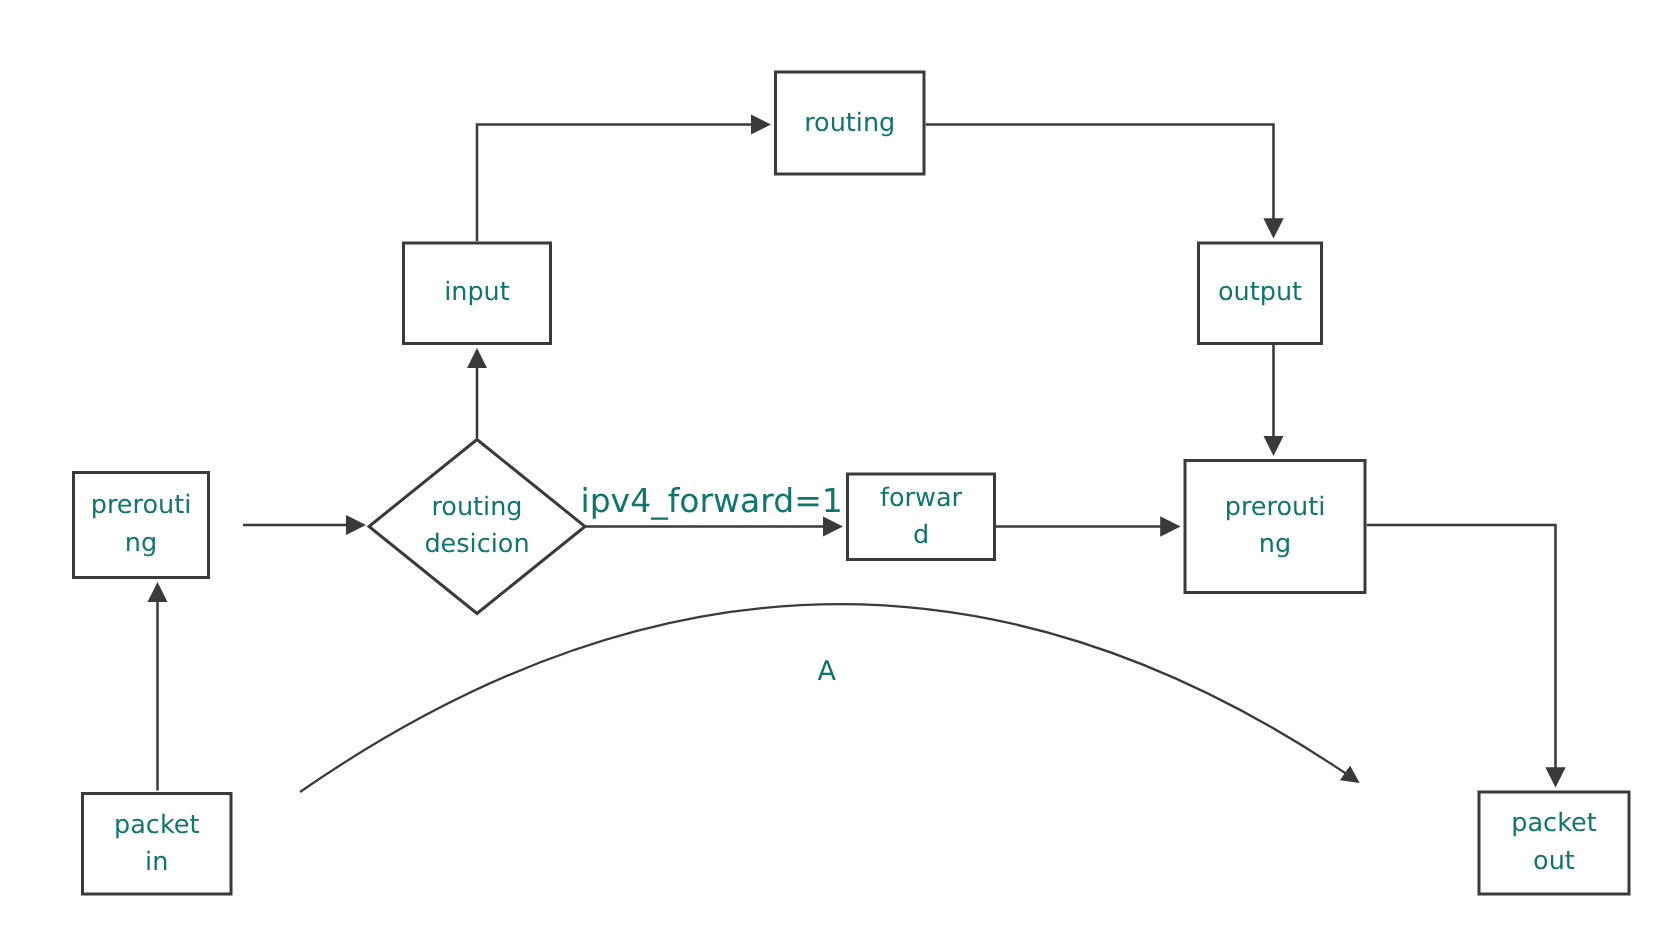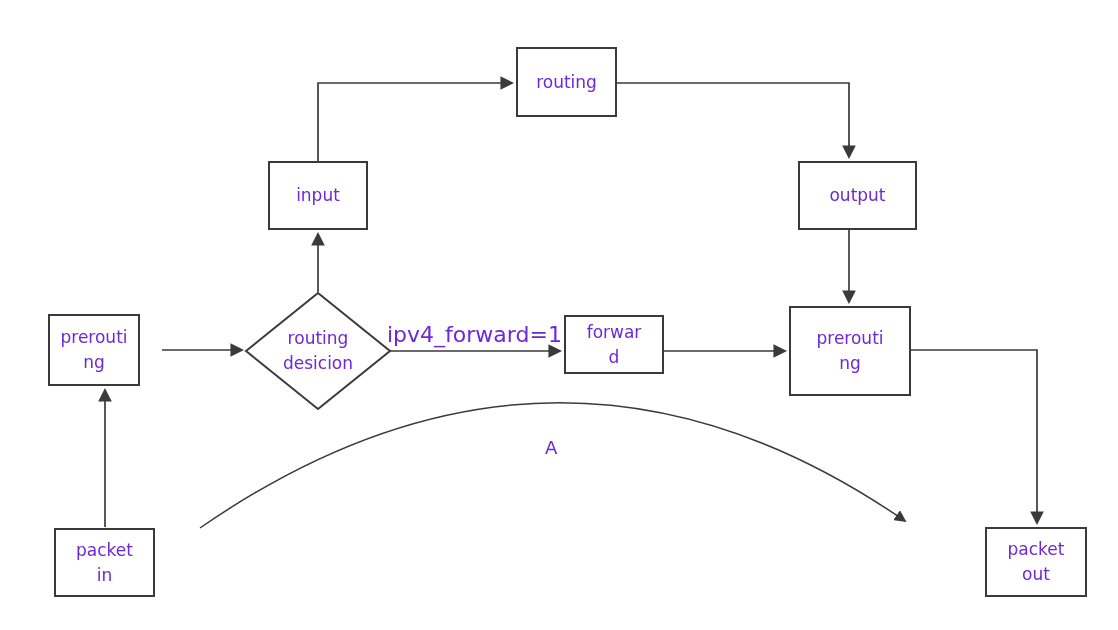--- a/index.html
+++ b/index.html
@@ -2,21 +2,21 @@
 <html><head>
 <meta charset="utf-8">
 <style>
   html, body { margin: 0; padding: 0; background: #ffffff; }
   #canvas {
     position: relative;
     width: 1118px;
     height: 630px;
     background: #ffffff;
     font-family: "DejaVu Sans", "Liberation Sans", sans-serif;
-    color: #6d28d9;
+    color: #0f766e;
     overflow: hidden;
   }
   svg.edge-layer {
     position: absolute;
     left: 0; top: 0;
     width: 1118px; height: 630px;
   }
   .edge {
     fill: none;
     stroke: #3a3a3a;
@@ -92,21 +92,21 @@
   </svg>
 
   <div class="node" style="left:516px; top:47px; width:101px; height:70px">
     <span>routing</span>
   </div>
 
   <div class="node" style="left:268px; top:161px; width:100px; height:69px">
     <span>input</span>
   </div>
 
-  <div class="node" style="left:798px; top:161px; width:119px; height:69px">
+  <div class="node" style="left:798px; top:161px; width:84px; height:69px">
     <span>output</span>
   </div>
 
   <div class="node" style="left:48px; top:314px; width:92px; height:72px">
     <span>prerouti
 ng</span>
   </div>
 
   <div class="node" style="left:564px; top:315px; width:100px; height:59px">
     <span>forwar

